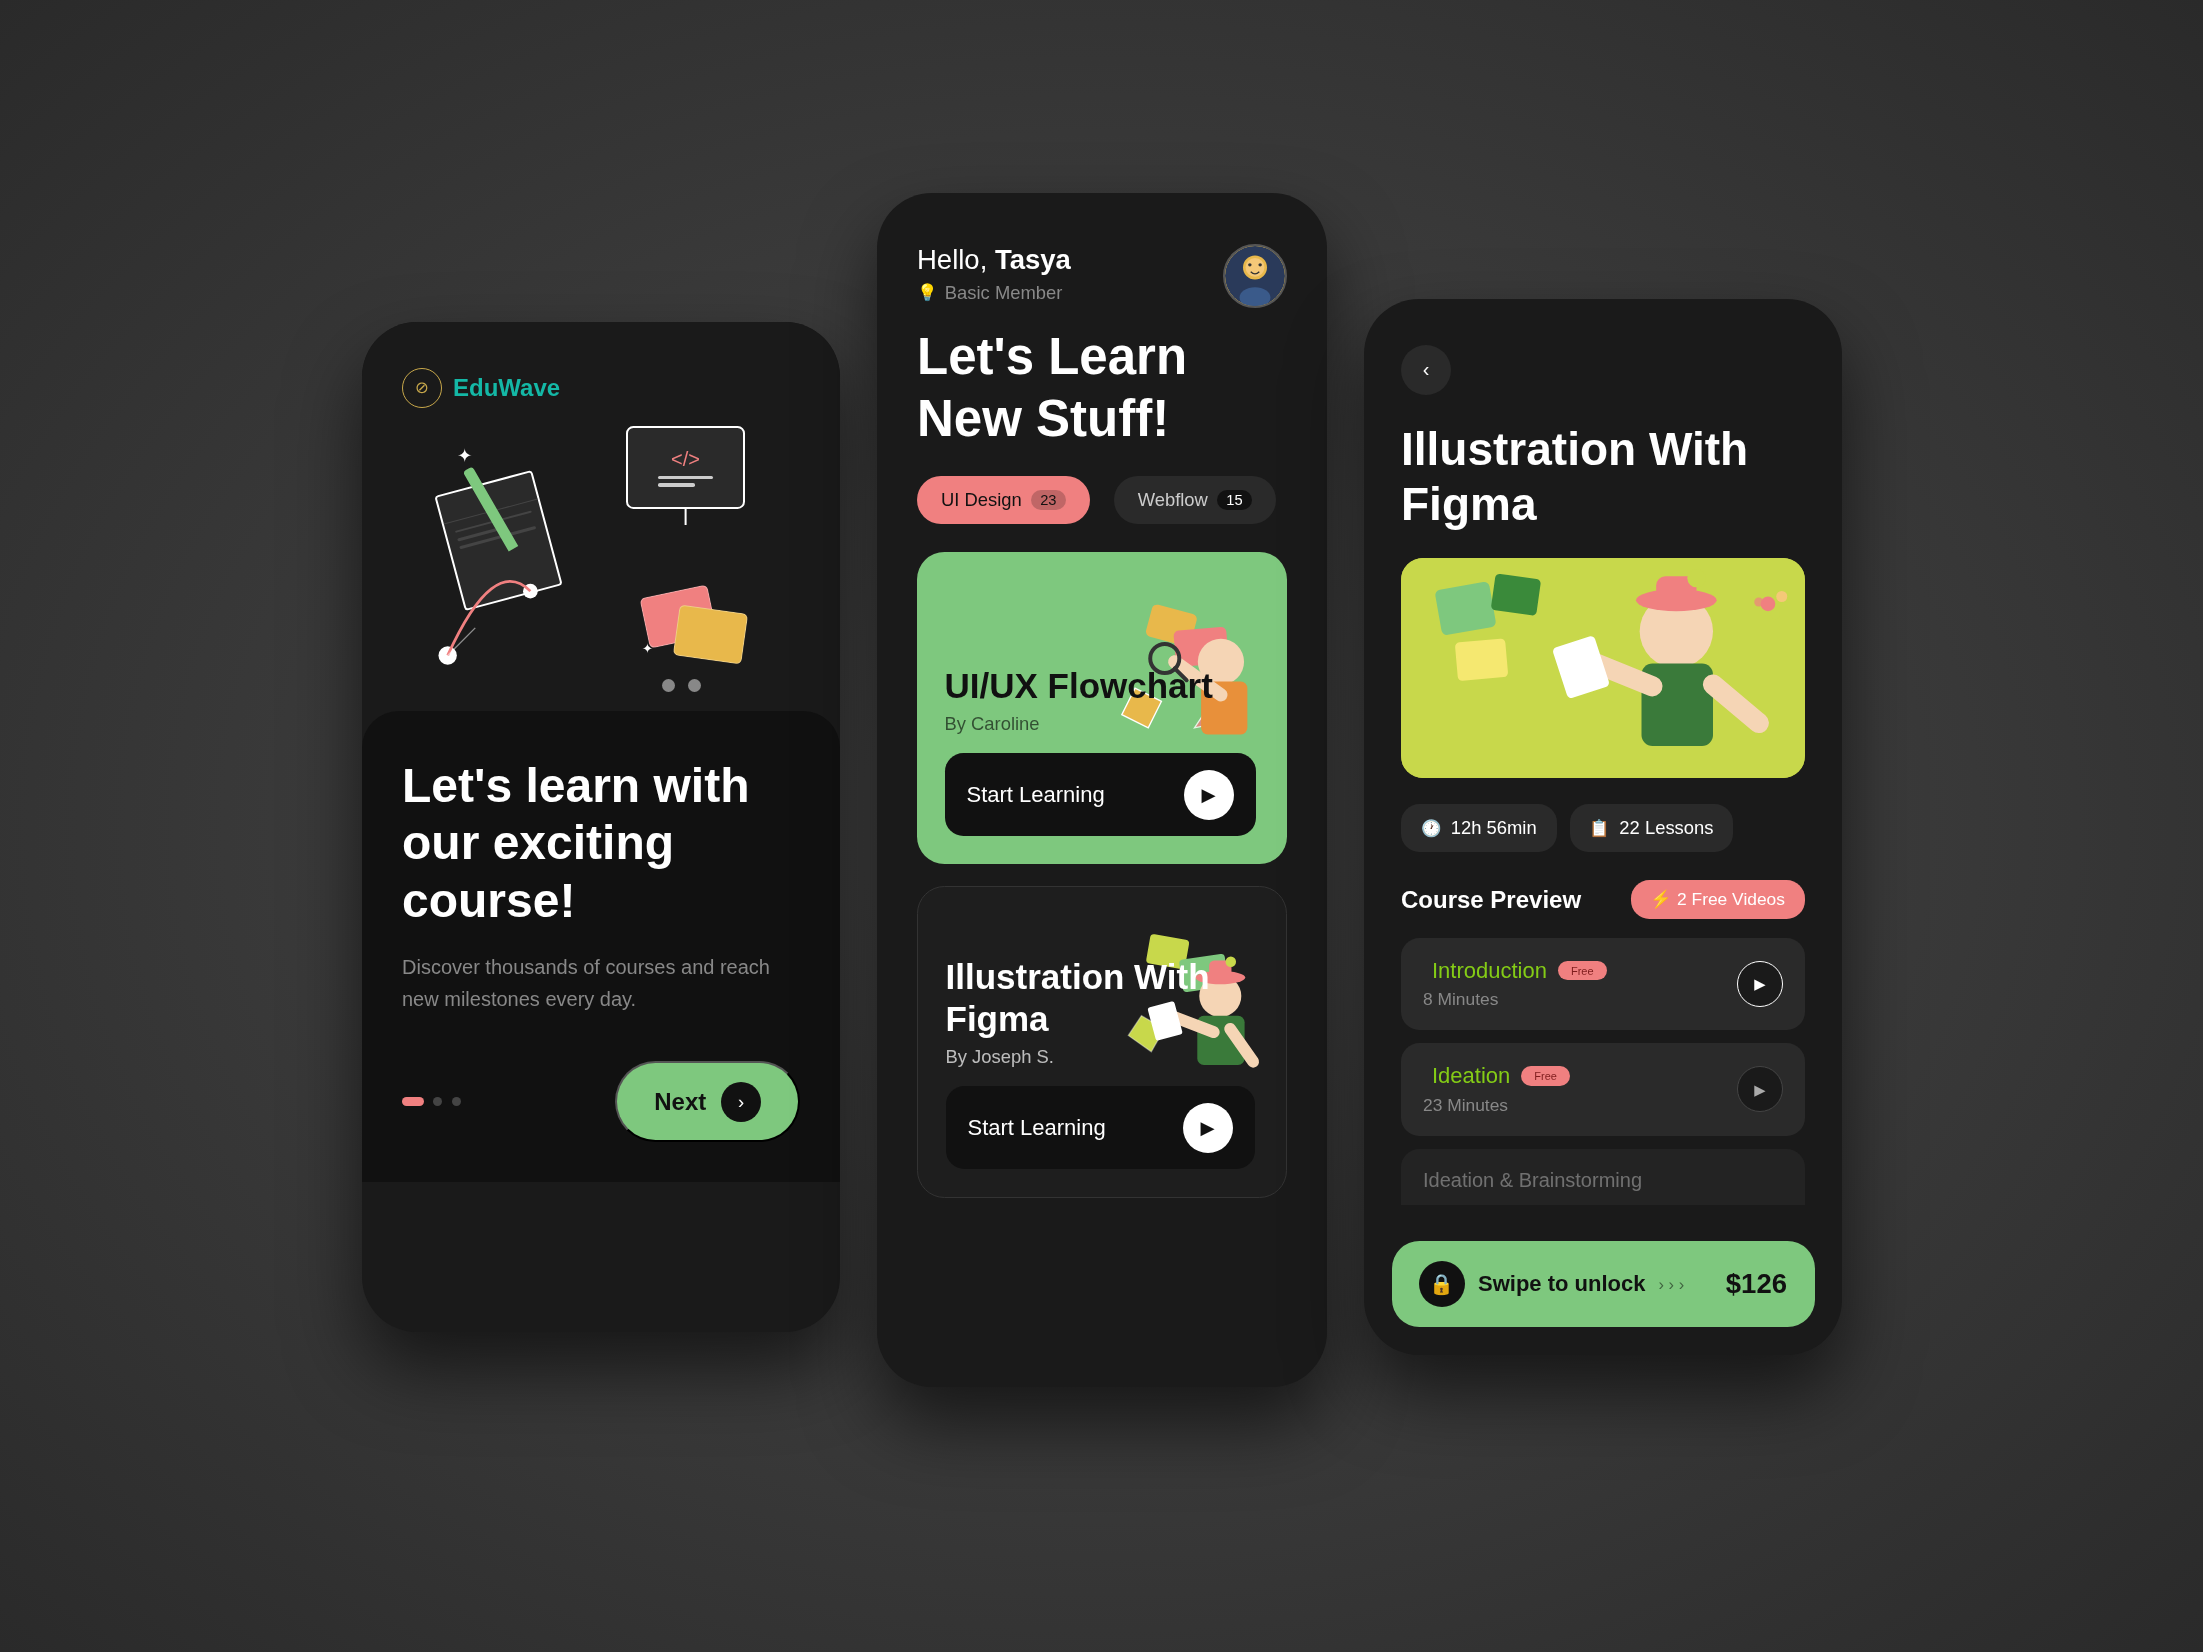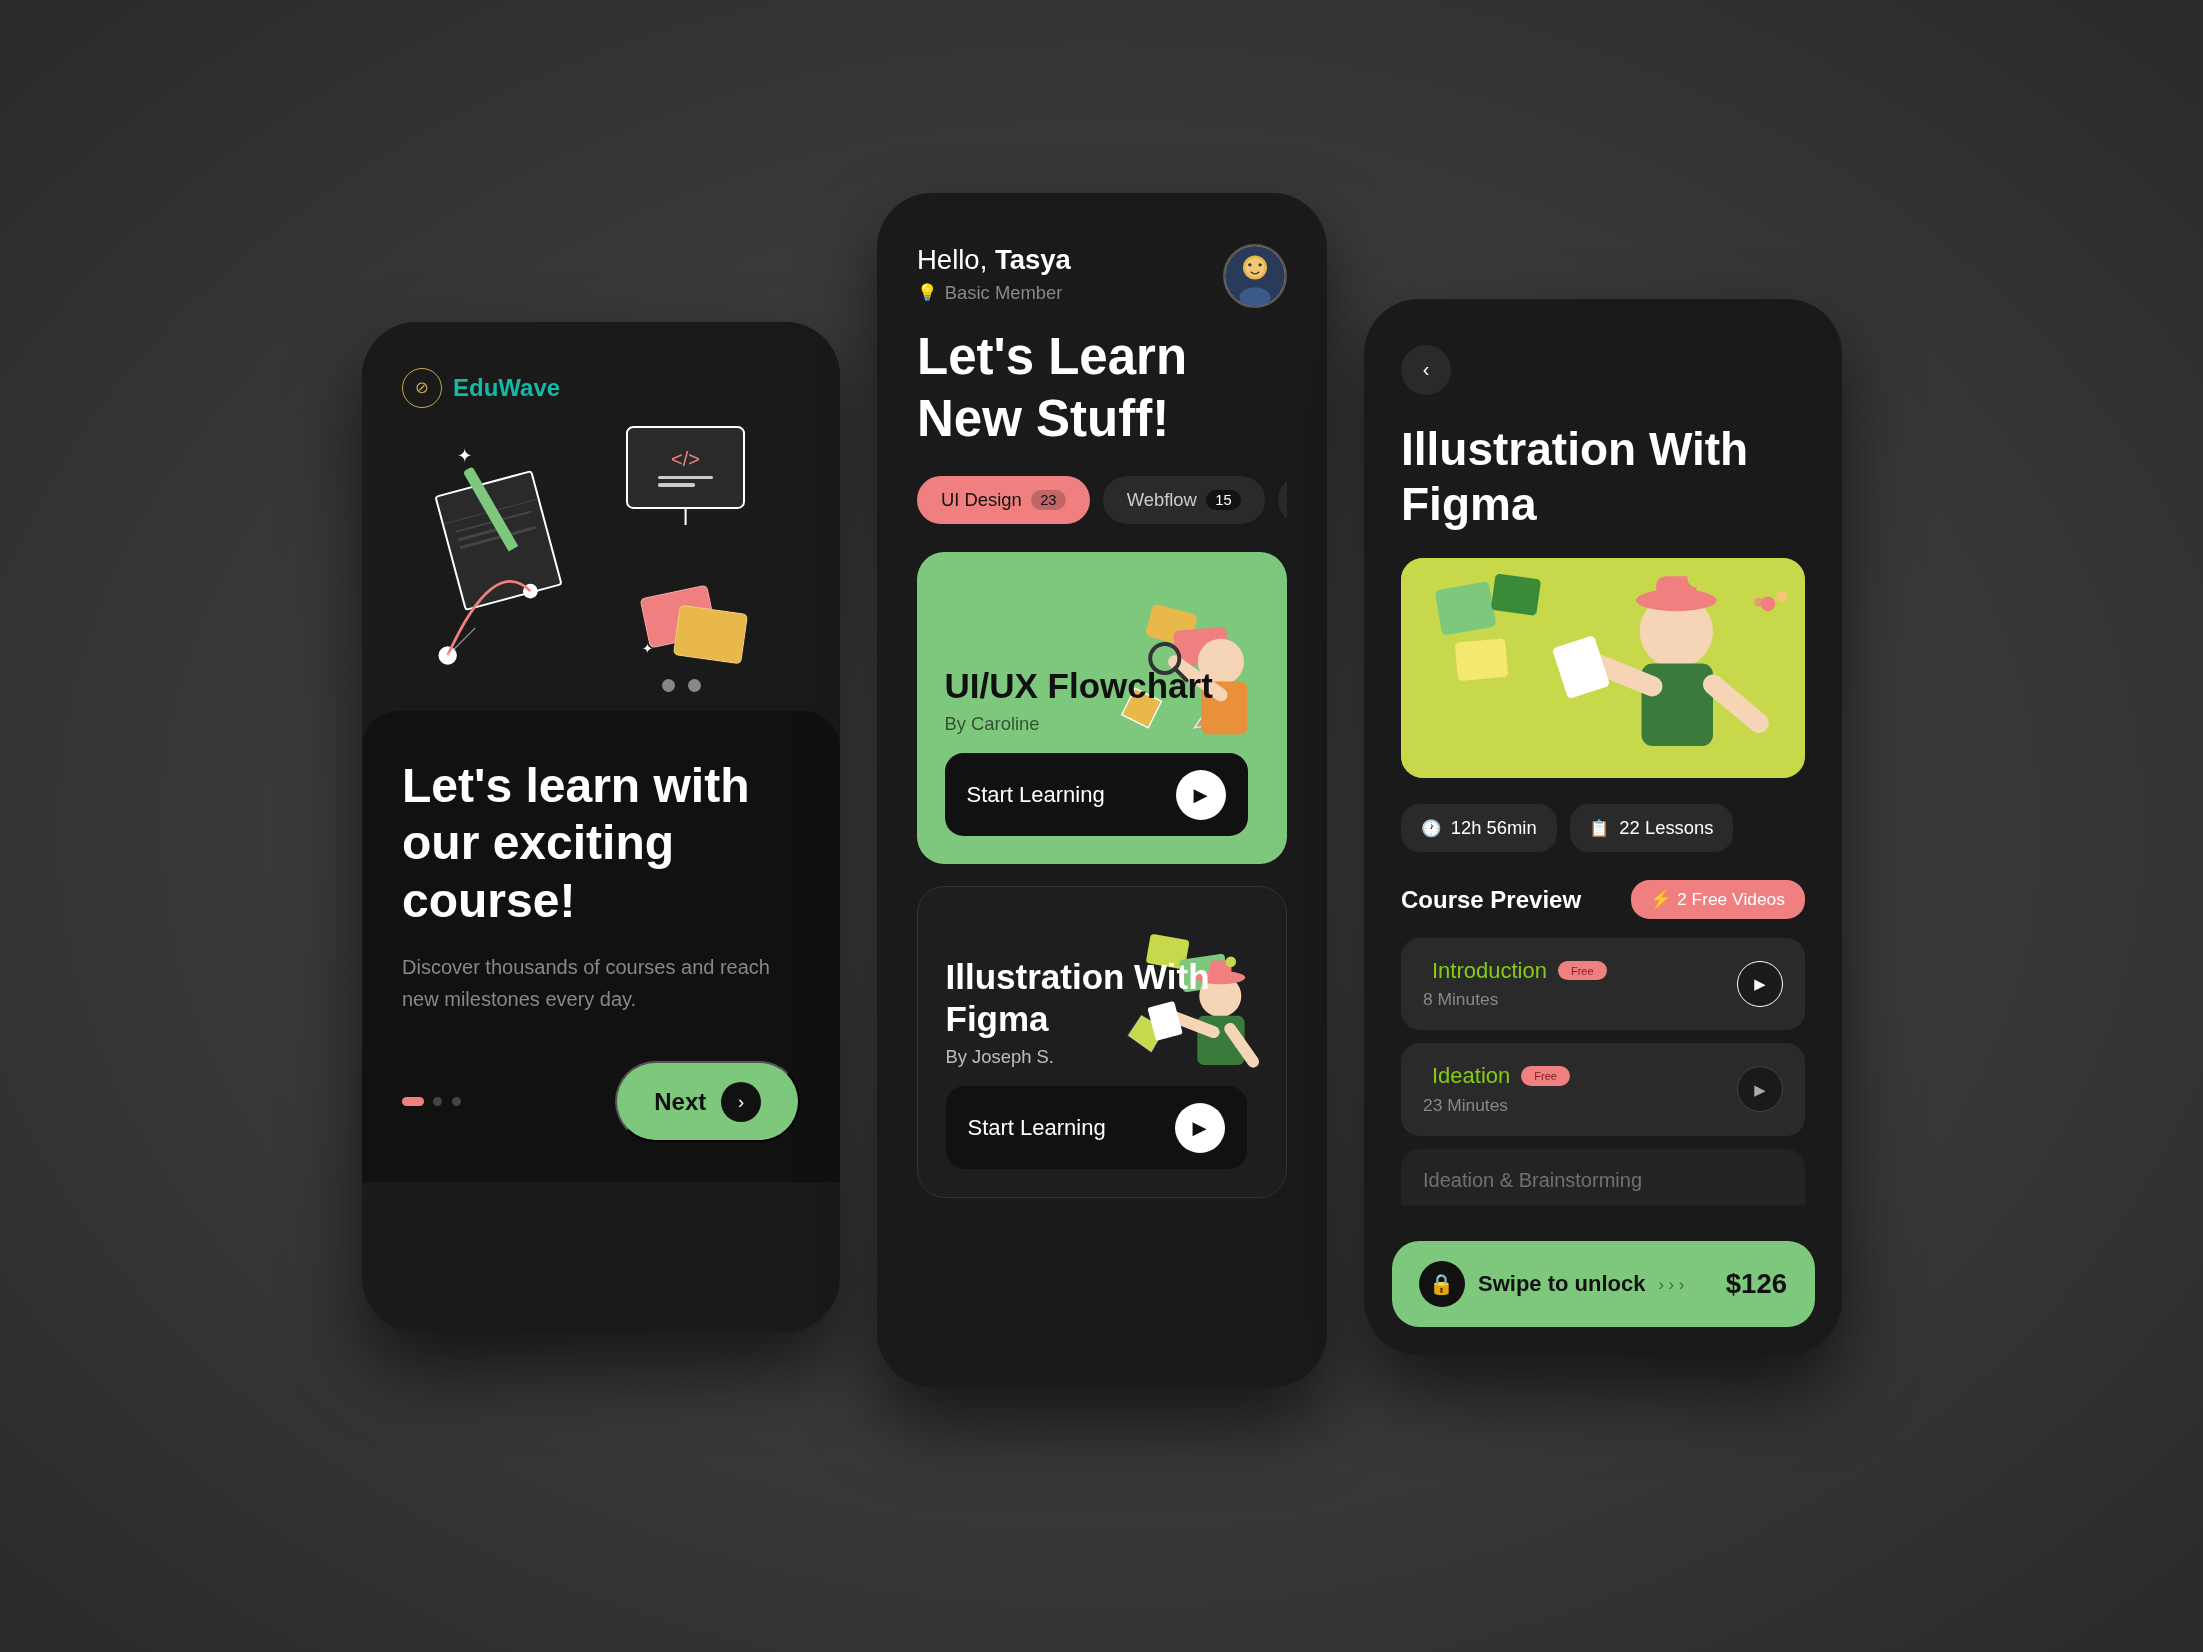--- a/index.html
+++ b/index.html
@@ -287,21 +287,21 @@
     .learn-headline {
       color: #ffffff;
       font-size: 51px;
       font-weight: 700;
       line-height: 1.2;
       margin: 18.4px 0 27.5px;
     }
 
     .category-tabs {
       display: flex;
-      gap: 13px;
+      gap: 24px;
       margin-bottom: 27.5px;
       overflow-x: auto;
     }
 
     .cat-tab {
       padding: 13px 24px;
       border-radius: 27.5px;
       font-size: 18.4px;
       font-weight: 500;
       display: flex;
@@ -353,21 +353,21 @@
     .course-card-dark {
       background: #1e1e1e;
       border: 0.9px solid #333;
     }
 
     .course-card-content {
       padding: 27.5px;
       position: absolute;
       bottom: 0;
       left: 0;
-      right: 12px;
+      right: 4px;
       z-index: 2;
     }
 
     .course-card-title {
       font-size: 35px;
       font-weight: 700;
       line-height: 1.2;
       color: #fff;
       margin-bottom: 5.5px;
     }

